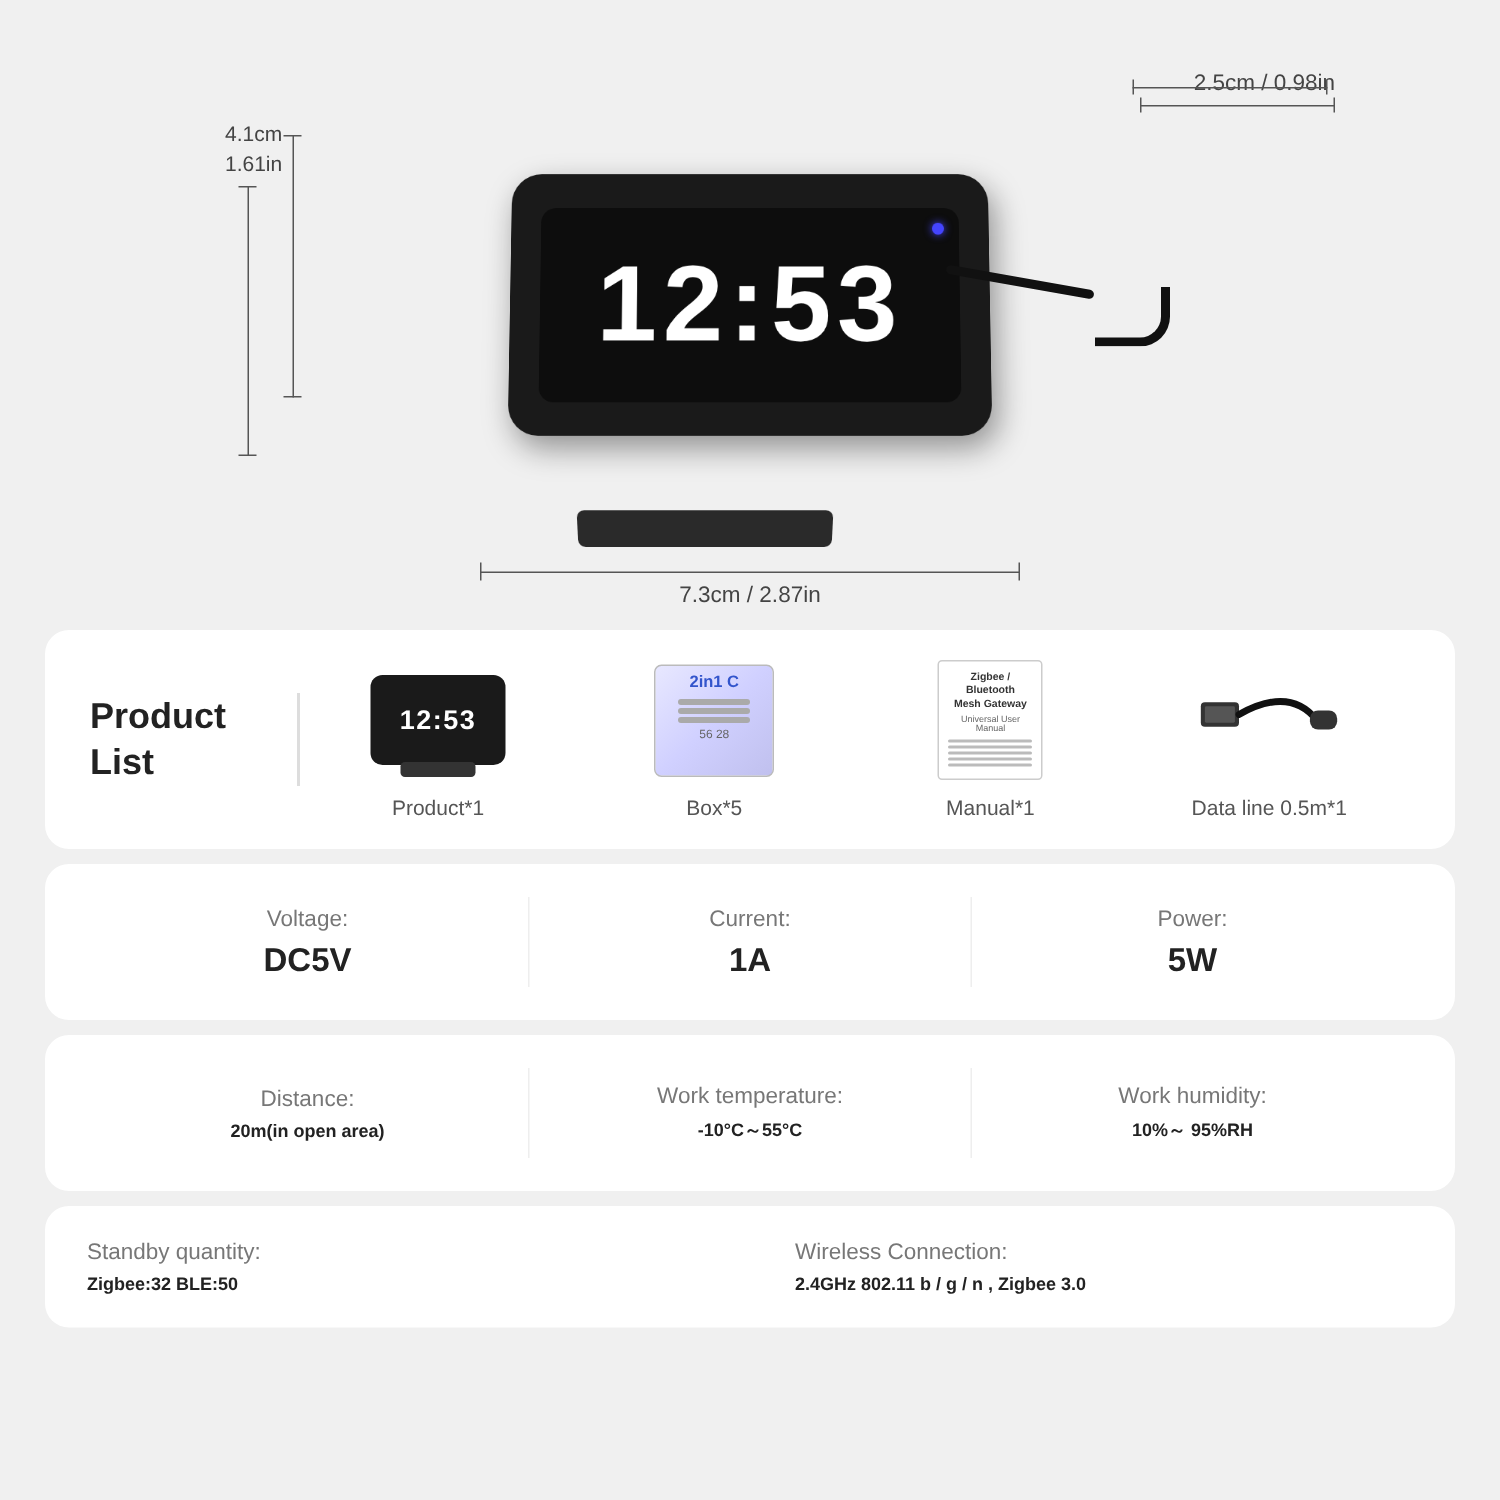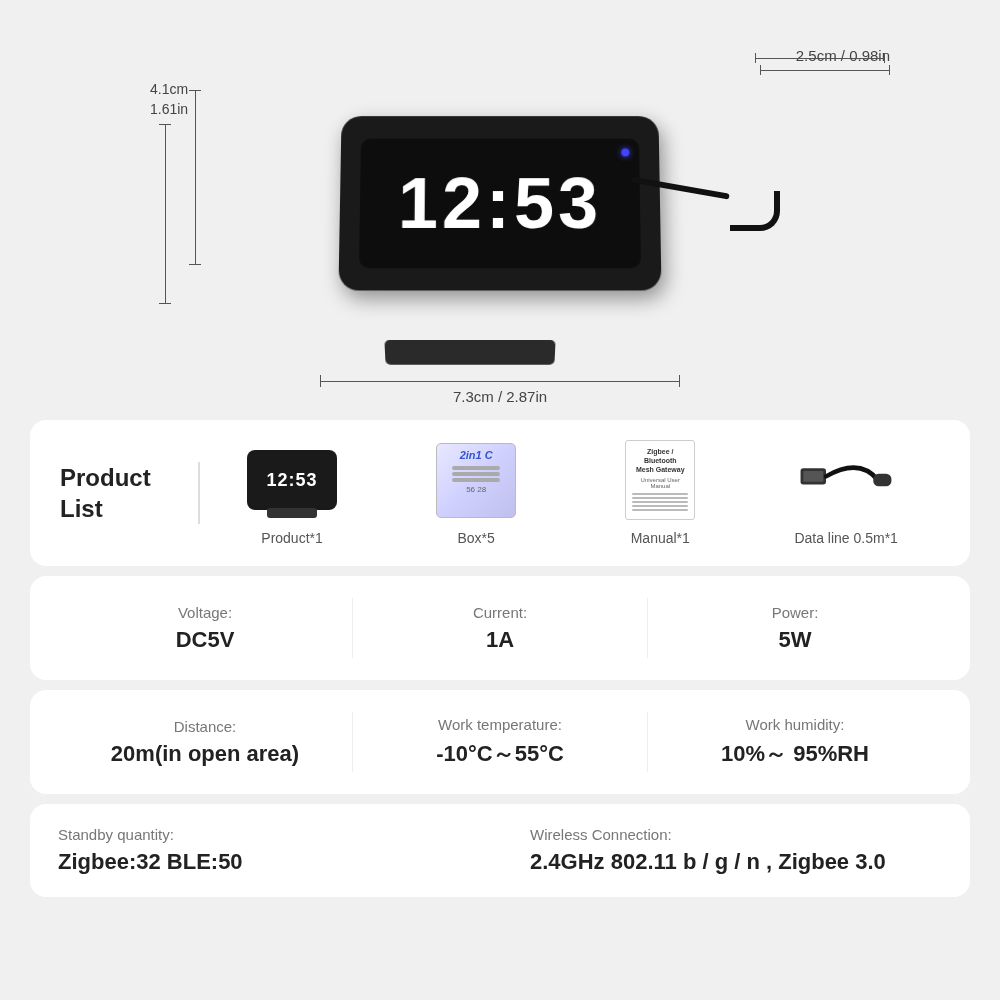--- a/index.html
+++ b/index.html
@@ -286,21 +286,20 @@
       font-size: 9px;
       color: #333;
       position: relative;
       overflow: hidden;
     }
     .mini-box-logo {
       font-size: 11px;
       font-weight: bold;
       color: #3355cc;
       margin-bottom: 2px;
-      font-style: italic;
     }
     .mini-box-lines {
       width: 100%;
       display: flex;
       flex-direction: column;
       gap: 2px;
       margin-top: 3px;
     }
     .mini-box-line {
       height: 4px;
@@ -380,21 +379,21 @@
       color: #777;
     }
 
     .spec-value {
       font-size: 22px;
       font-weight: 800;
       color: #222;
     }
 
     .spec-value-large {
-      font-size: 22px;
+      font-size: 12px;
       font-weight: 800;
       color: #222;
     }
   </style>
 </head>
 <body>
 
 <div class="page">
 
   <div class="top-section">

